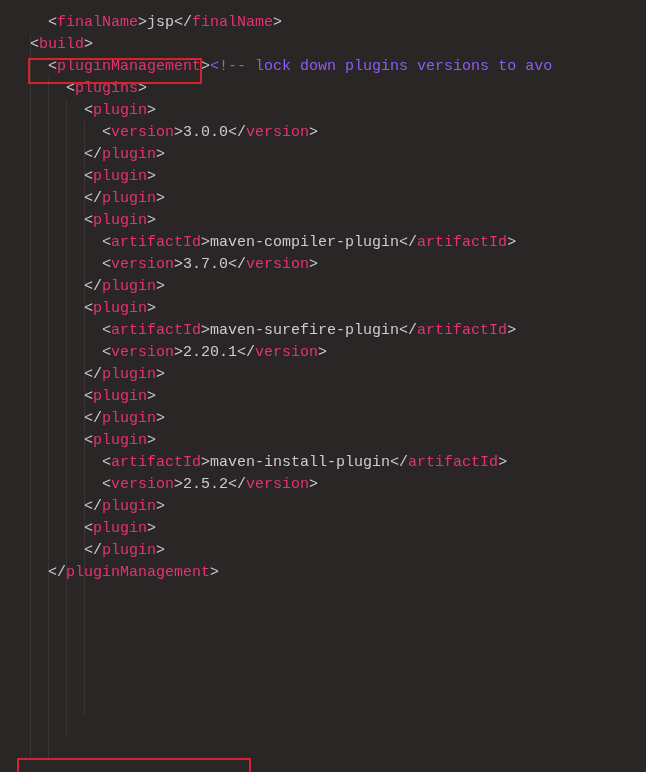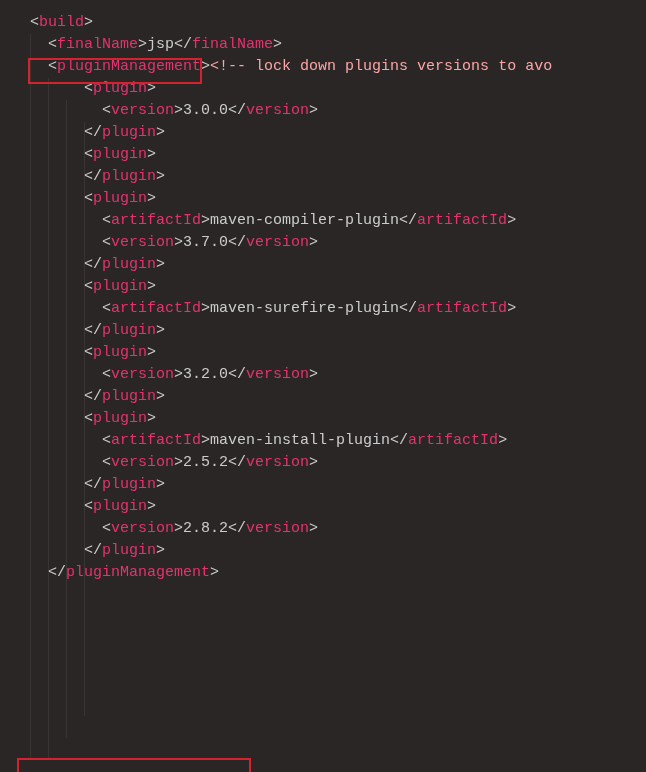--- a/index.html
+++ b/index.html
@@ -17,75 +17,75 @@
     position: relative;
   }
   .line {
     white-space: pre;
     position: relative;
     padding-left: 12px;
   }
   .bracket { color: #cccccc; }
   .tag { color: #e6326f; }
   .txt { color: #cccccc; }
-  .comment { color: #fca5a5; font-family: Liberation Mono, monospace; }
+  .comment { color: #8b5cf6; font-family: Liberation Mono, monospace; }
   .guide {
     position: absolute;
     top: 0;
     bottom: 0;
     width: 1px;
     background: rgba(120,120,120,0.18);
   }
   .hlbox {
     position: absolute;
     border: 2px solid #d4232f;
     pointer-events: none;
   }
   .codewrap { position: relative; }
 </style>
 </head>
 <body>
 
 <div class="codewrap">
 
+<div class="line">    <span class="bracket">&lt;</span><span class="tag">finalName</span><span class="bracket">&gt;</span><span class="txt">jsp</span><span class="bracket">&lt;/</span><span class="tag">finalName</span><span class="bracket">&gt;</span></div>
+
 <div class="line">  <span class="bracket">&lt;</span><span class="tag">build</span><span class="bracket">&gt;</span></div>
-
-<div class="line">    <span class="bracket">&lt;</span><span class="tag">finalName</span><span class="bracket">&gt;</span><span class="txt">jsp</span><span class="bracket">&lt;/</span><span class="tag">finalName</span><span class="bracket">&gt;</span></div>
 
 <div class="line">    <span class="bracket">&lt;</span><span class="tag">pluginManagement</span><span class="bracket">&gt;</span><span class="comment">&lt;!-- lock down plugins versions to avo</span></div>
 
+<div class="line">      <span class="bracket">&lt;</span><span class="tag">plugins</span><span class="bracket">&gt;</span></div>
 
 <div class="line">        <span class="bracket">&lt;</span><span class="tag">plugin</span><span class="bracket">&gt;</span></div>
 <div class="line">          <span class="bracket">&lt;</span><span class="tag">version</span><span class="bracket">&gt;</span><span class="txt">3.0.0</span><span class="bracket">&lt;/</span><span class="tag">version</span><span class="bracket">&gt;</span></div>
 <div class="line">        <span class="bracket">&lt;/</span><span class="tag">plugin</span><span class="bracket">&gt;</span></div>
 
 
 <div class="line">        <span class="bracket">&lt;</span><span class="tag">plugin</span><span class="bracket">&gt;</span></div>
 <div class="line">        <span class="bracket">&lt;/</span><span class="tag">plugin</span><span class="bracket">&gt;</span></div>
 
 <div class="line">        <span class="bracket">&lt;</span><span class="tag">plugin</span><span class="bracket">&gt;</span></div>
 <div class="line">          <span class="bracket">&lt;</span><span class="tag">artifactId</span><span class="bracket">&gt;</span><span class="txt">maven-compiler-plugin</span><span class="bracket">&lt;/</span><span class="tag">artifactId</span><span class="bracket">&gt;</span></div>
 <div class="line">          <span class="bracket">&lt;</span><span class="tag">version</span><span class="bracket">&gt;</span><span class="txt">3.7.0</span><span class="bracket">&lt;/</span><span class="tag">version</span><span class="bracket">&gt;</span></div>
 <div class="line">        <span class="bracket">&lt;/</span><span class="tag">plugin</span><span class="bracket">&gt;</span></div>
 
 <div class="line">        <span class="bracket">&lt;</span><span class="tag">plugin</span><span class="bracket">&gt;</span></div>
 <div class="line">          <span class="bracket">&lt;</span><span class="tag">artifactId</span><span class="bracket">&gt;</span><span class="txt">maven-surefire-plugin</span><span class="bracket">&lt;/</span><span class="tag">artifactId</span><span class="bracket">&gt;</span></div>
+<div class="line">          <span class="bracket">&lt;</span><span class="tag">version</span><span class="bracket">&gt;</span><span class="txt">2.20.1</span><span class="bracket">&lt;/</span><span class="tag">version</span><span class="bracket">&gt;</span></div>
 <div class="line">        <span class="bracket">&lt;/</span><span class="tag">plugin</span><span class="bracket">&gt;</span></div>
 
 <div class="line">        <span class="bracket">&lt;</span><span class="tag">plugin</span><span class="bracket">&gt;</span></div>
-<div class="line">          <span class="bracket">&lt;</span><span class="tag">version</span><span class="bracket">&gt;</span><span class="txt">3.2.0</span><span class="bracket">&lt;/</span><span class="tag">version</span><span class="bracket">&gt;</span></div>
 <div class="line">        <span class="bracket">&lt;/</span><span class="tag">plugin</span><span class="bracket">&gt;</span></div>
 
 <div class="line">        <span class="bracket">&lt;</span><span class="tag">plugin</span><span class="bracket">&gt;</span></div>
 <div class="line">          <span class="bracket">&lt;</span><span class="tag">artifactId</span><span class="bracket">&gt;</span><span class="txt">maven-install-plugin</span><span class="bracket">&lt;/</span><span class="tag">artifactId</span><span class="bracket">&gt;</span></div>
 <div class="line">          <span class="bracket">&lt;</span><span class="tag">version</span><span class="bracket">&gt;</span><span class="txt">2.5.2</span><span class="bracket">&lt;/</span><span class="tag">version</span><span class="bracket">&gt;</span></div>
 <div class="line">        <span class="bracket">&lt;/</span><span class="tag">plugin</span><span class="bracket">&gt;</span></div>
 
 <div class="line">        <span class="bracket">&lt;</span><span class="tag">plugin</span><span class="bracket">&gt;</span></div>
-<div class="line">          <span class="bracket">&lt;</span><span class="tag">version</span><span class="bracket">&gt;</span><span class="txt">2.8.2</span><span class="bracket">&lt;/</span><span class="tag">version</span><span class="bracket">&gt;</span></div>
 <div class="line">        <span class="bracket">&lt;/</span><span class="tag">plugin</span><span class="bracket">&gt;</span></div>
 
 
 <div class="line">    <span class="bracket">&lt;/</span><span class="tag">pluginManagement</span><span class="bracket">&gt;</span></div>
 
 <div class="guide" style="left:30px; top:22px; height:726px;"></div>
 <div class="guide" style="left:48px; top:66px; height:682px;"></div>
 <div class="guide" style="left:66px; top:88px; height:638px;"></div>
 <div class="guide" style="left:84px; top:110px; height:594px;"></div>
 

